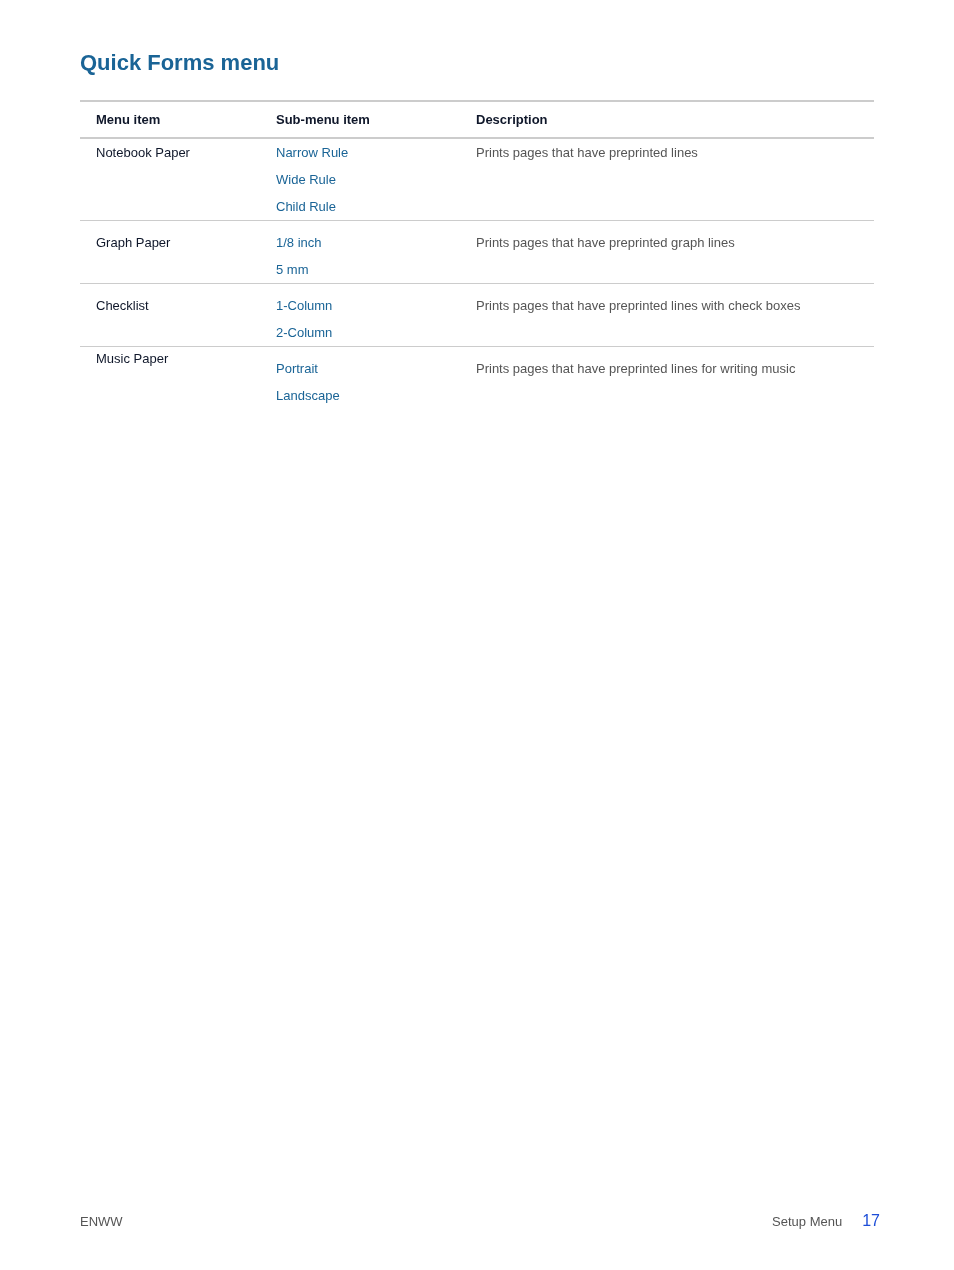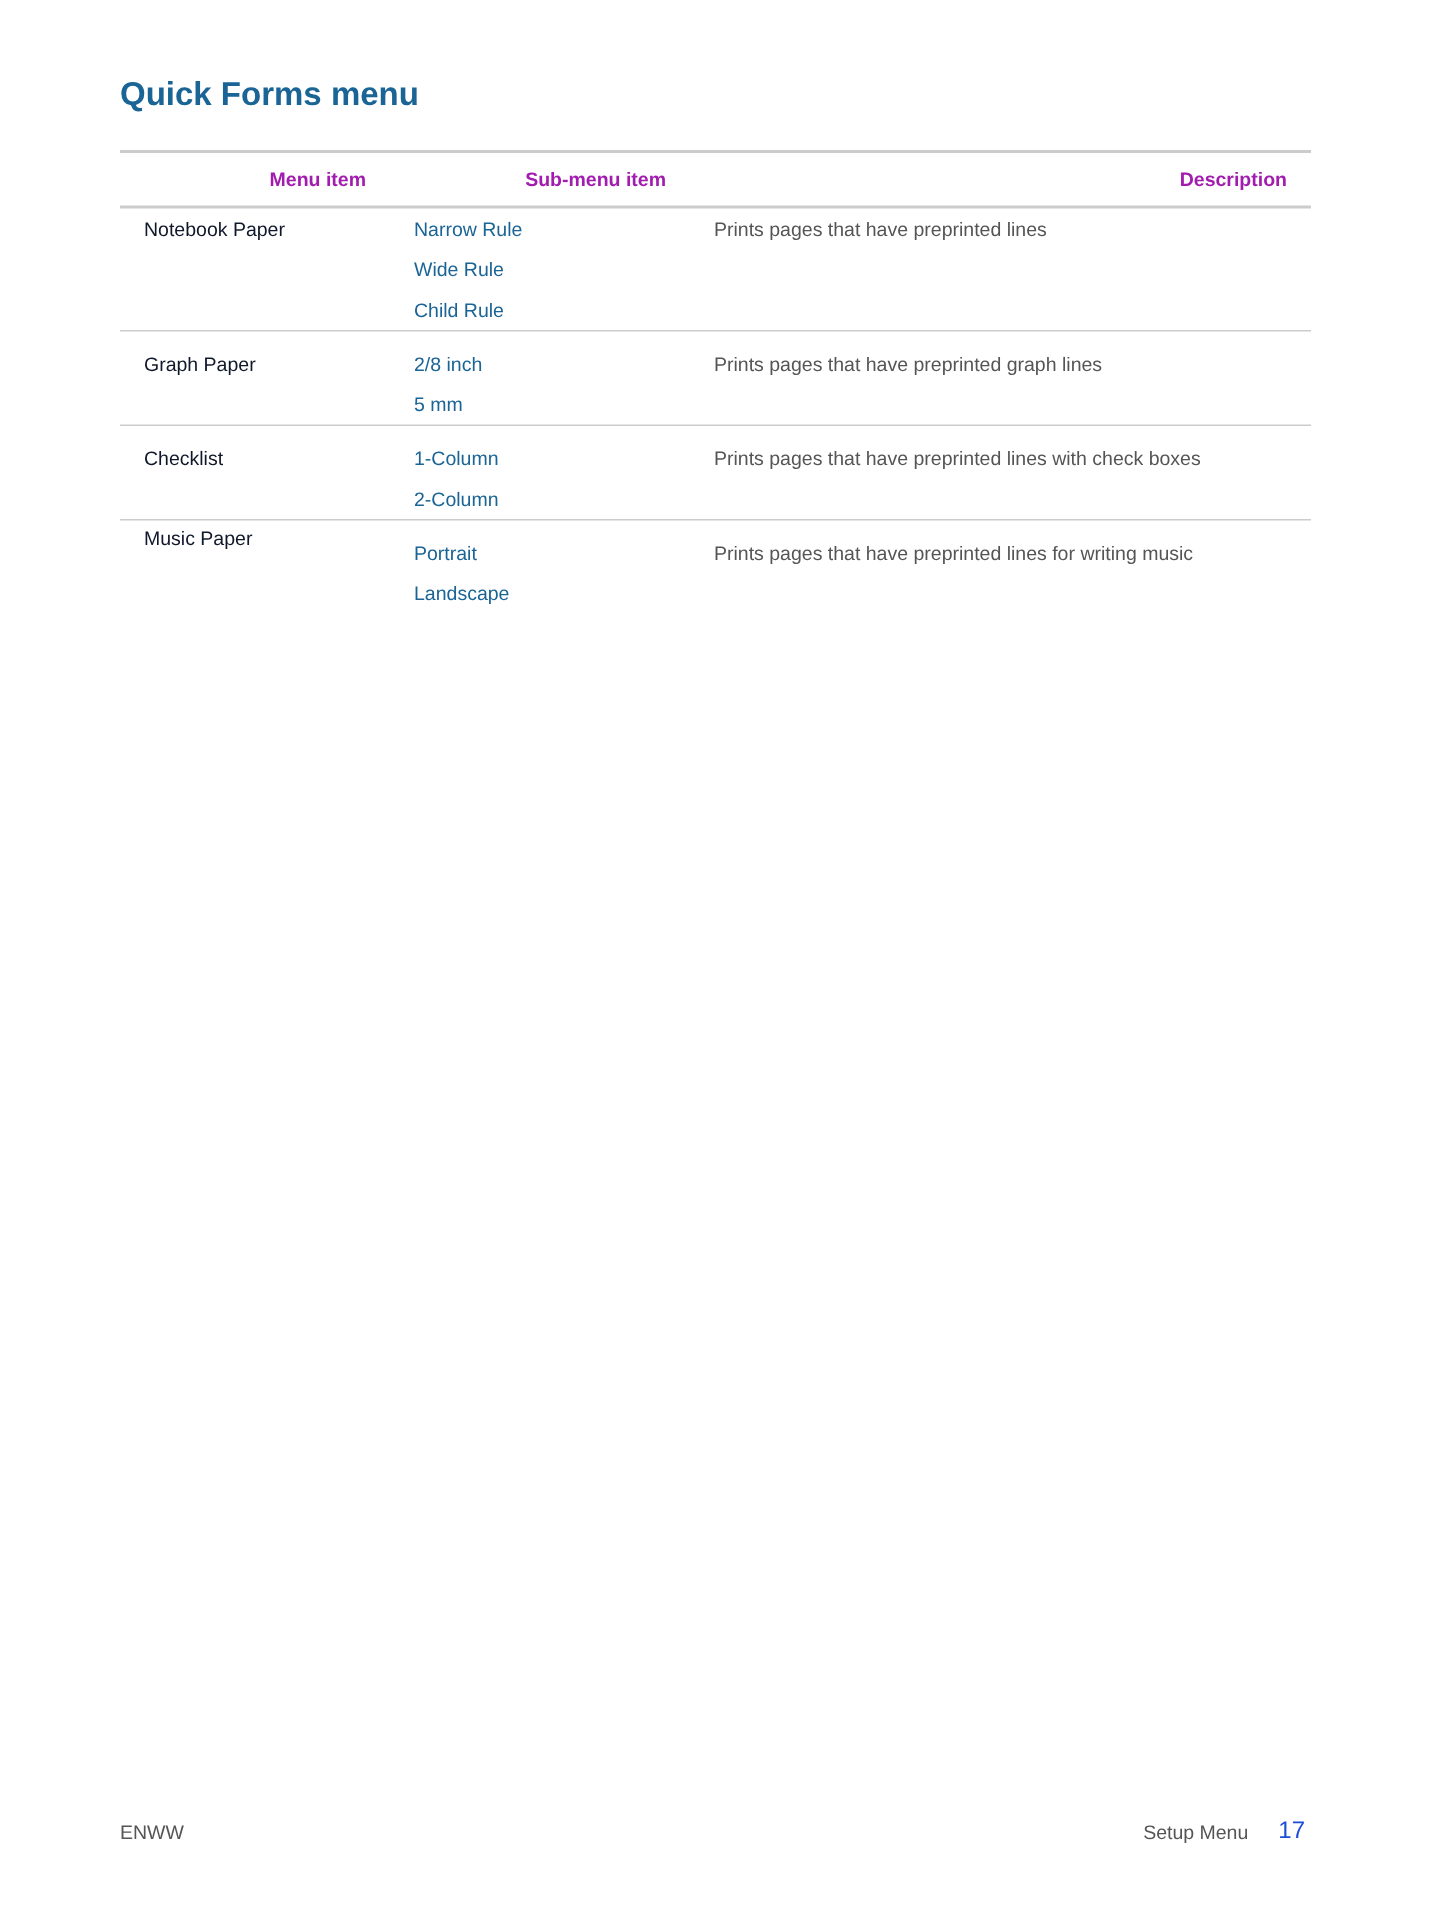--- a/index.html
+++ b/index.html
@@ -33,25 +33,25 @@
       width: 100%;
       border-collapse: collapse;
     }
 
     .table-container thead tr {
       border-top: 2px solid #cccccc;
       border-bottom: 2px solid #cccccc;
     }
 
     .table-container th {
-      text-align: right;
+      text-align: left;
       padding: 10px 16px;
       font-weight: bold;
       font-size: 13px;
-      color: #a21caf;
+      color: #0f172a;
     }
 
     .table-container td {
       padding: 6px 16px;
       font-size: 13px;
       vertical-align: top;
     }
 
     .menu-item-cell {
       color: #0f172a;
@@ -69,21 +69,21 @@
     }
 
     .section-divider {
       border-top: 1px solid #cccccc;
     }
 
     .footer {
       position: absolute;
       bottom: 40px;
       left: 80px;
-      right: 84px;
+      right: 74px;
       display: flex;
       justify-content: space-between;
       align-items: center;
       font-size: 13px;
       color: #555555;
       margin-top: 28px;
     }
 
     .footer-right {
       display: flex;
@@ -122,21 +122,21 @@
           <td class="sub-menu-cell">Wide Rule</td>
           <td class="description-cell"></td>
         </tr>
         <tr>
           <td class="menu-item-cell"></td>
           <td class="sub-menu-cell">Child Rule</td>
           <td class="description-cell"></td>
         </tr>
         <tr class="section-divider">
           <td class="menu-item-cell" style="padding-top: 14px;">Graph Paper</td>
-          <td class="sub-menu-cell" style="padding-top: 14px;">2/8 inch</td>
+          <td class="sub-menu-cell" style="padding-top: 14px;">1/8 inch</td>
           <td class="description-cell" style="padding-top: 14px; margin-top: 10px;">Prints pages that have preprinted graph lines</td>
         </tr>
         <tr>
           <td class="menu-item-cell"></td>
           <td class="sub-menu-cell">5 mm</td>
           <td class="description-cell"></td>
         </tr>
         <tr class="section-divider">
           <td class="menu-item-cell" style="padding-top: 14px;">Checklist</td>
           <td class="sub-menu-cell" style="padding-top: 14px;">1-Column</td>

